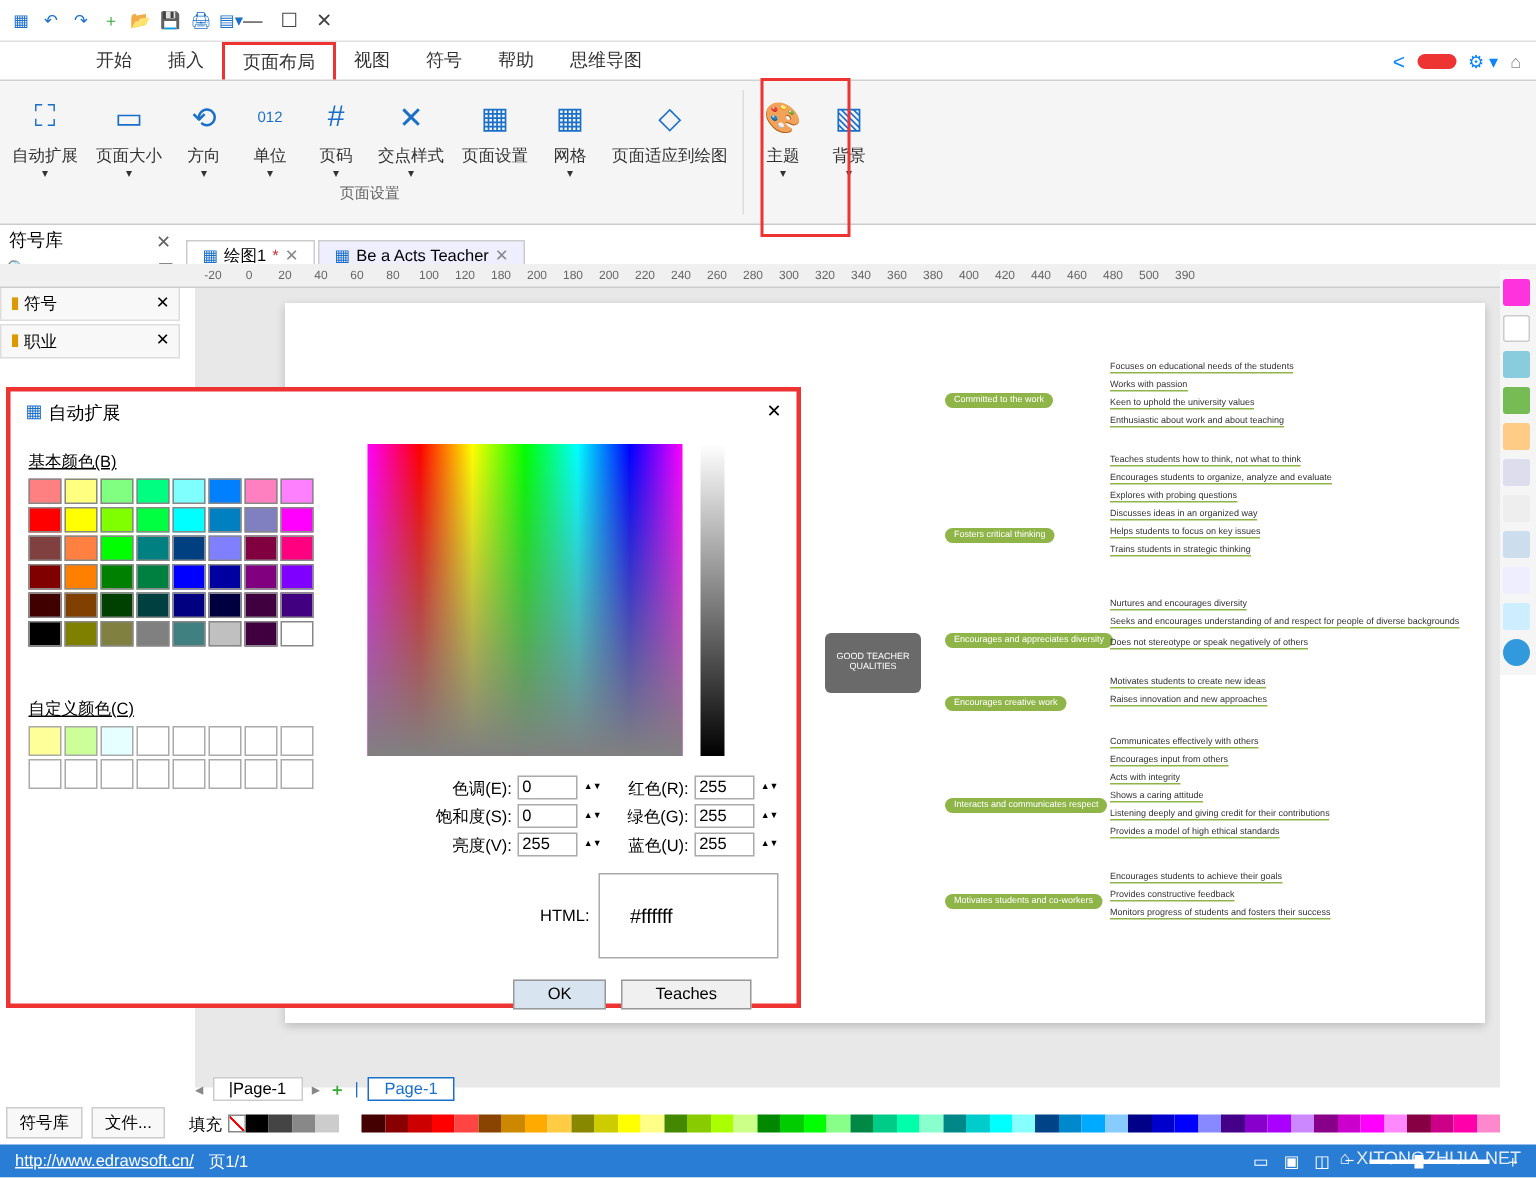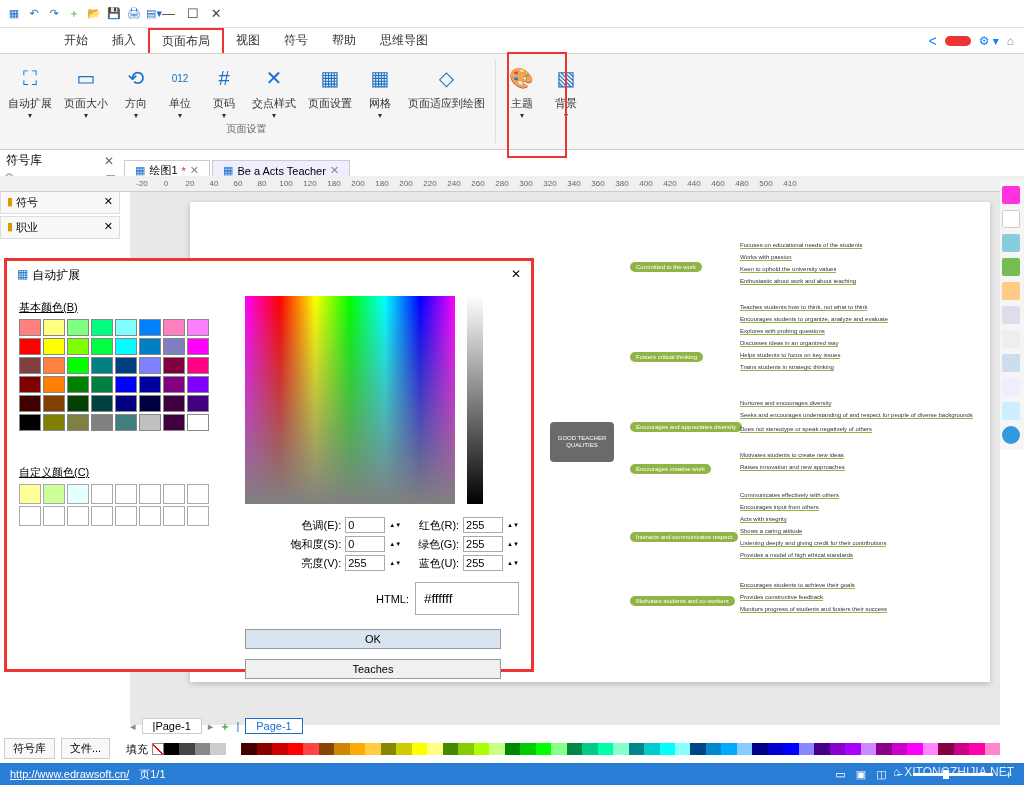--- a/index.html
+++ b/index.html
@@ -64,22 +64,22 @@
 .cd-right { flex: 1; }
 .cd-gradient { width: 210px; height: 208px; background: linear-gradient(to bottom, rgba(255,255,255,0) 0%, rgba(128,128,128,1) 100%), linear-gradient(to right, #f0f, #f00, #ff0, #0f0, #0ff, #00f, #f0f); position: relative; }
 .cd-vstrip { position: absolute; left: 466px; top: 36px; width: 16px; height: 208px; background: linear-gradient(to bottom, #fff, #000); }
 .cd-inputs { margin-top: 10px; font-size: 11px; }
 .cd-row { display: flex; align-items: center; justify-content: flex-end; gap: 4px; margin: 3px 0; }
 .cd-row label { width: 56px; text-align: right; }
 .cd-row label.w2 { width: 52px; }
 .cd-row input { width: 40px; border: 1px solid #aaa; padding: 1px 2px; font-size: 11px; }
 .cd-row .spin { display: inline-flex; flex-direction: column; font-size: 6px; line-height: 6px; }
 .cd-html-row { display: flex; align-items: center; gap: 6px; margin-top: 8px; justify-content: flex-end; }
-.cd-html-row input { width: 104px; border: 1px solid #aaa; padding: 8px; }
-.cd-btns { display: flex; gap: 10px; justify-content: flex-end; margin-top: 14px; padding-right: 18px; flex-direction: column; }
+.cd-html-row input { width: 120px; border: 1px solid #aaa; padding: 20px; }
+.cd-btns { display: flex; gap: 10px; justify-content: flex-end; margin-top: 14px; padding-right: 18px; }
 .cd-btns button { padding: 3px 22px; font-size: 11px; border: 1px solid #999; background: #f0f0f0; }
 .cd-btns button.ok { background: #d8e4f0; }
 
 .statusbar { position: absolute; left: 0; right: 0; bottom: 0; height: 22px; background: #2a7dd4; color: #fff; display: flex; align-items: center; font-size: 11px; padding: 0 10px; gap: 10px; }
 .statusbar a { color: #fff; text-decoration: underline; }
 .statusbar .spacer { flex: 1; }
 
 .palette-bar { position: absolute; left: 122px; right: 24px; bottom: 22px; height: 28px; display: flex; align-items: center; }
 .palette-bar .plabel { font-size: 11px; padding: 0 4px; }
 .palette-strip { display: flex; height: 12px; flex: 1; }
@@ -260,21 +260,21 @@
     <span>320</span>
     <span>340</span>
     <span>360</span>
     <span>380</span>
     <span>400</span>
     <span>420</span>
     <span>440</span>
     <span>460</span>
     <span>480</span>
     <span>500</span>
-    <span>410</span>
+    <span>390</span>
   </div>
 
 <div class="canvas">
   <div class="page">
     <div class="mindmap">
       <div class="mm-root">GOOD TEACHER QUALITIES</div>
       <div id="mm-nodes">
           <div class="mm-node" style="left: 80px; top: 20px;">Committed to the work</div>
           <div class="mm-node" style="left: 80px; top: 110px;">Fosters critical thinking</div>
           <div class="mm-node" style="left: 80px; top: 180px;">Encourages and appreciates diversity</div>

